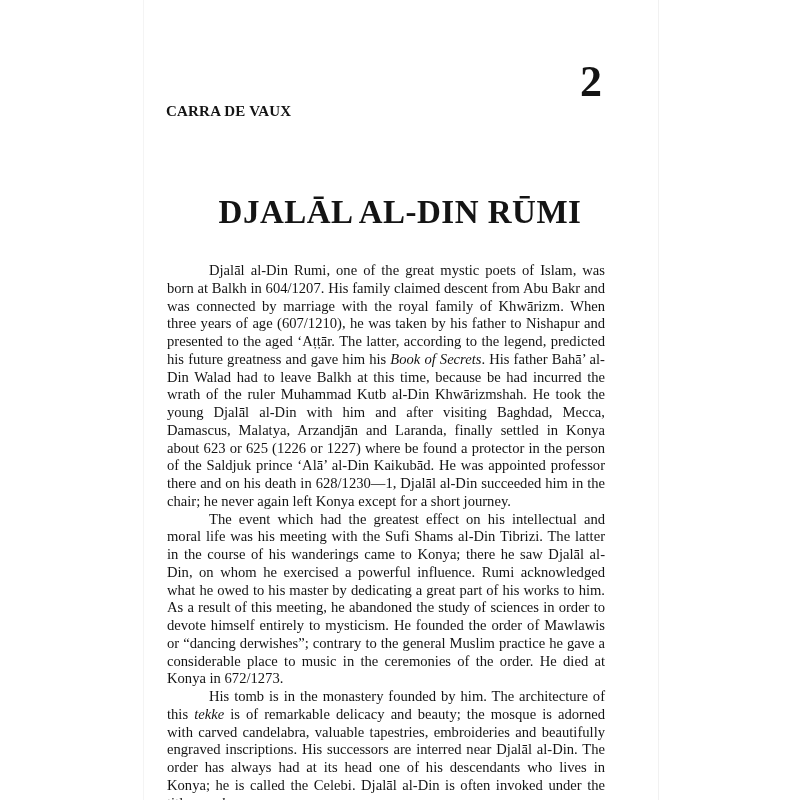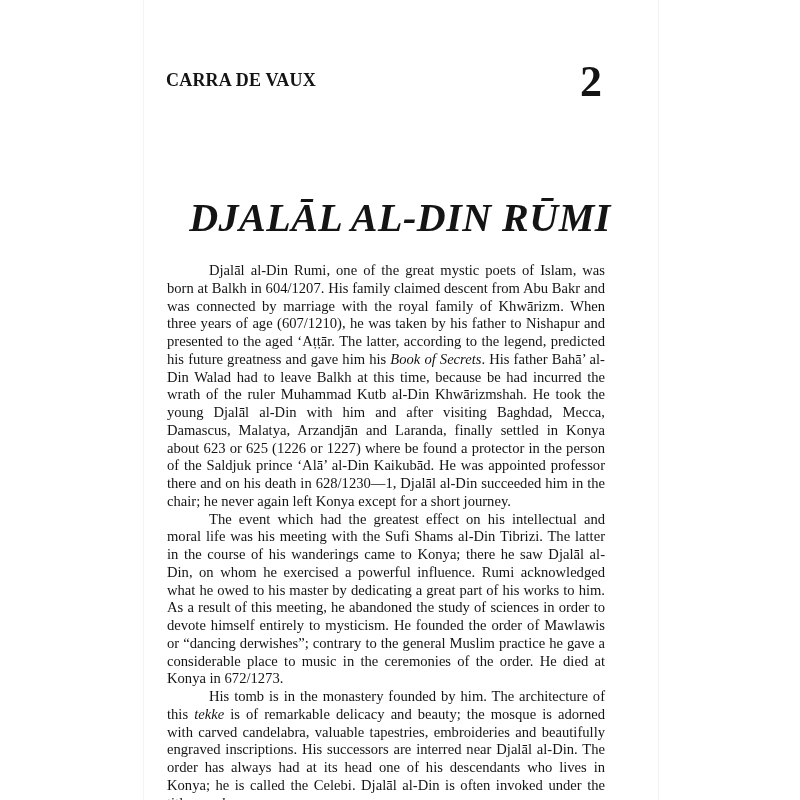--- a/index.html
+++ b/index.html
@@ -21,44 +21,43 @@
       top: 0;
       width: 514px;
       height: 800px;
       background: #ffffff;
       border-left: 1px solid #f4f4f4;
       border-right: 1px solid #f1f1f1;
     }
     .running-head {
       position: absolute;
       left: 166px;
-      top: 70px;
-      font-size: 18px;
+      top: 103px;
+      font-size: 15px;
       font-weight: bold;
       letter-spacing: 0.2px;
     }
     .chapter-number {
       position: absolute;
       left: 580px;
       top: 60px;
       font-size: 44px;
       font-weight: bold;
       line-height: 44px;
     }
     .chapter-title {
       position: absolute;
       left: 140px;
       width: 520px;
       top: 194px;
       text-align: center;
-      font-size: 40px;
+      font-size: 33px;
       font-weight: bold;
       letter-spacing: 0.5px;
       margin: 0;
-      font-style: italic;
     }
     .body-text {
       position: absolute;
       left: 167px;
       top: 262px;
       width: 438px;
       font-size: 14.6px;
       line-height: 17.75px;
       text-align: justify;
     }

